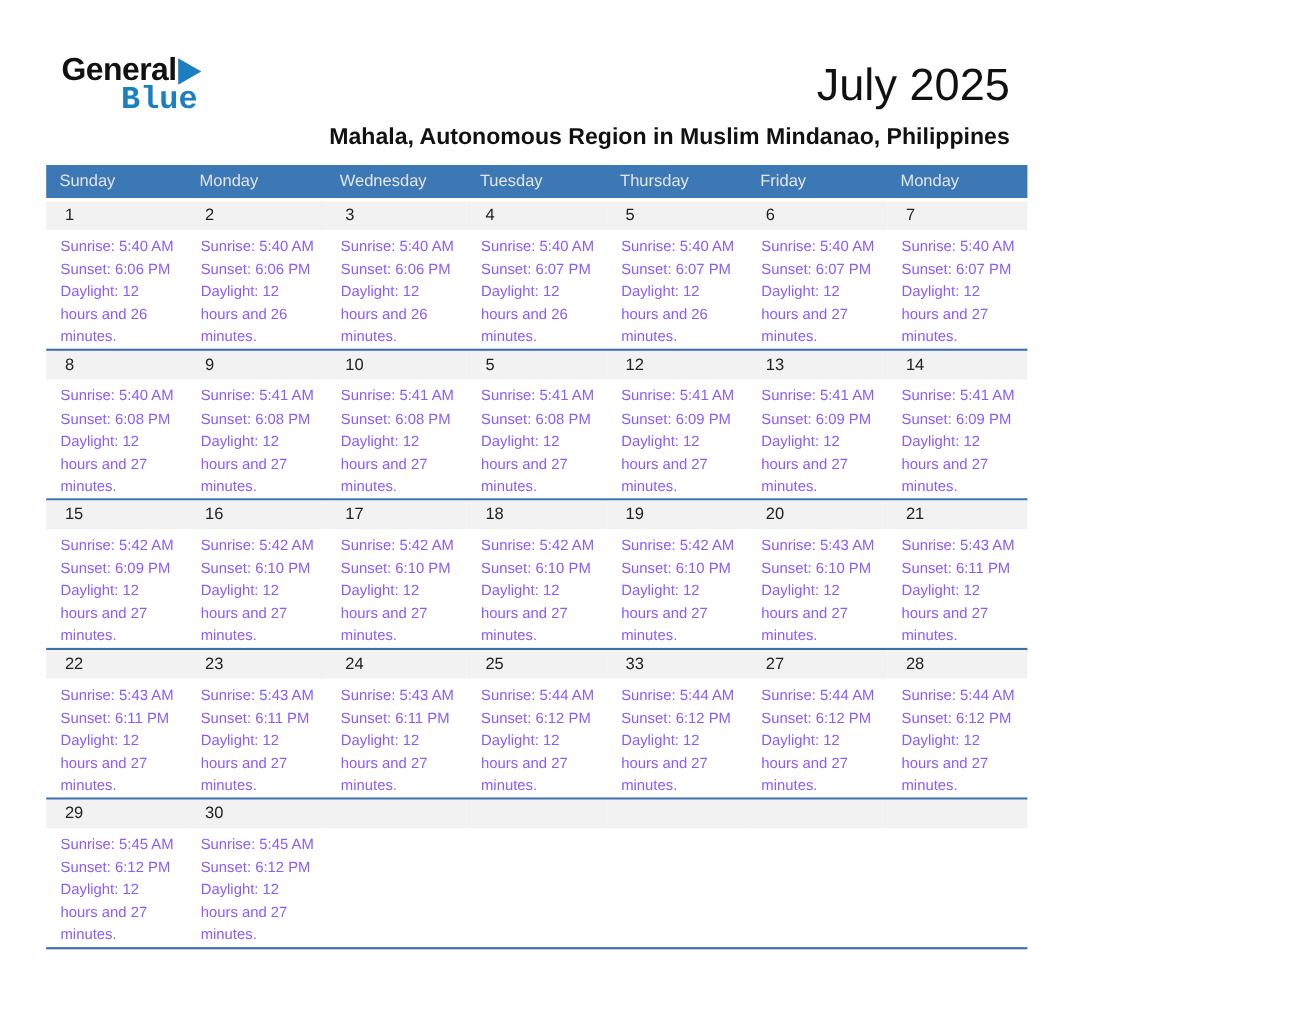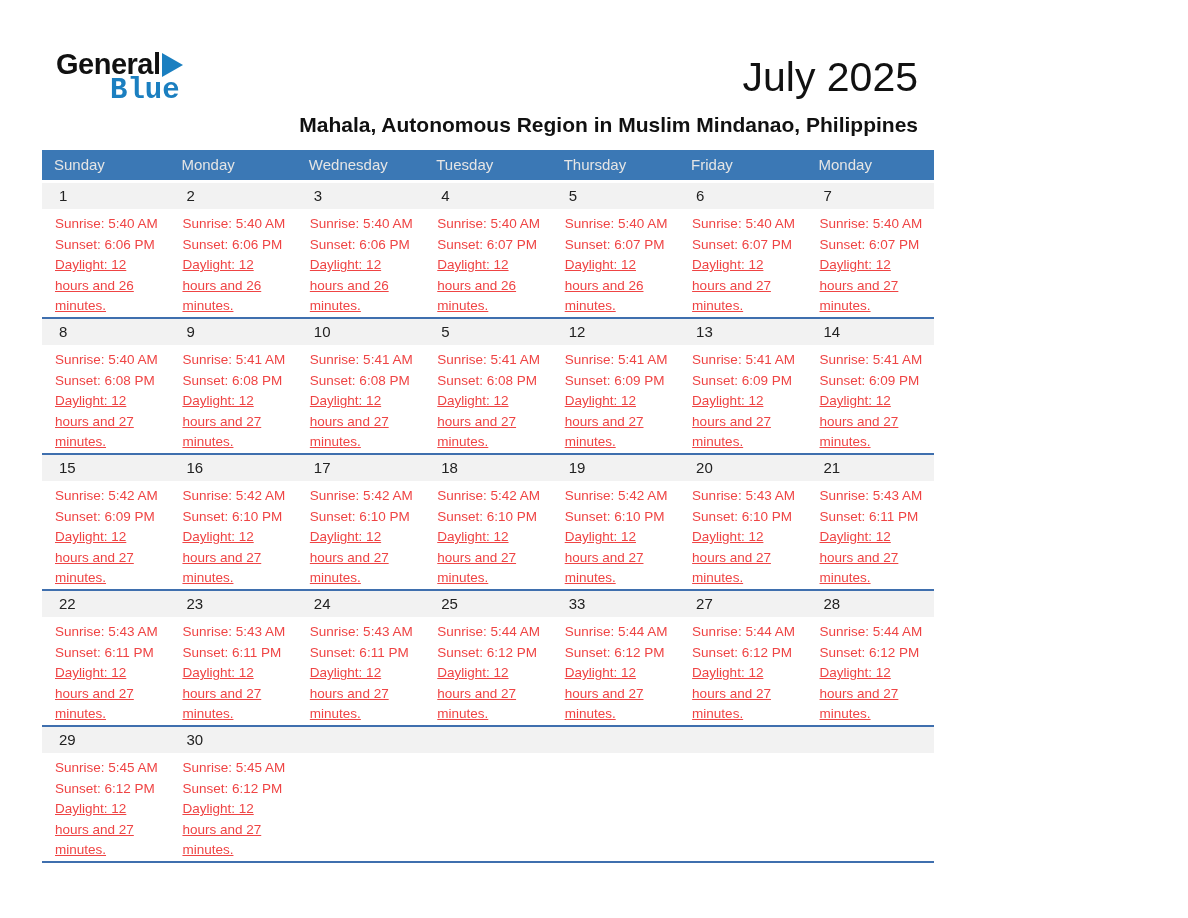--- a/index.html
+++ b/index.html
@@ -23,22 +23,22 @@
 
   
   .calendar{margin:13px 42px 0 42px;}
   .weekday-row{display:flex;background:var(--header-blue,#3b78b5);margin-bottom:3px;}
   .weekday-cell{flex:1;color:#e5e5e5;font-size:15px;padding:6px 0 7px 12px;}
   .weeks{border-bottom:2px solid var(--line-blue,#3f6fae);}
   .week-row{display:flex;border-top:2px solid var(--line-blue,#3f6fae);height:134px;}
   .week-row:first-child{border-top:none;}
   .day-cell{flex:1;display:flex;flex-direction:column;min-width:0;}
   .day-num{background:var(--strip-gray,#f2f2f2);height:26px;line-height:26px;padding-left:17px;font-size:15px;color:#222;}
-  .day-body{padding:5px 6px 0 13px;font-size:13.5px;line-height:20.5px;color:#ef4444;}
-  .day-line.daylight{max-width:122px;text-decoration:underline;}
+  .day-body{padding:5px 6px 0 13px;font-size:13.5px;line-height:20.5px;color:#8b5cf6;}
+  .day-line.daylight{max-width:122px;}
 </style>
 </head>
 <body>
 
 <div class="page">
   <div class="header">
     <div class="logo">
       <div class="logo-row">
         <span class="logo-general">General</span>
         <span class="logo-triangle"></span>

